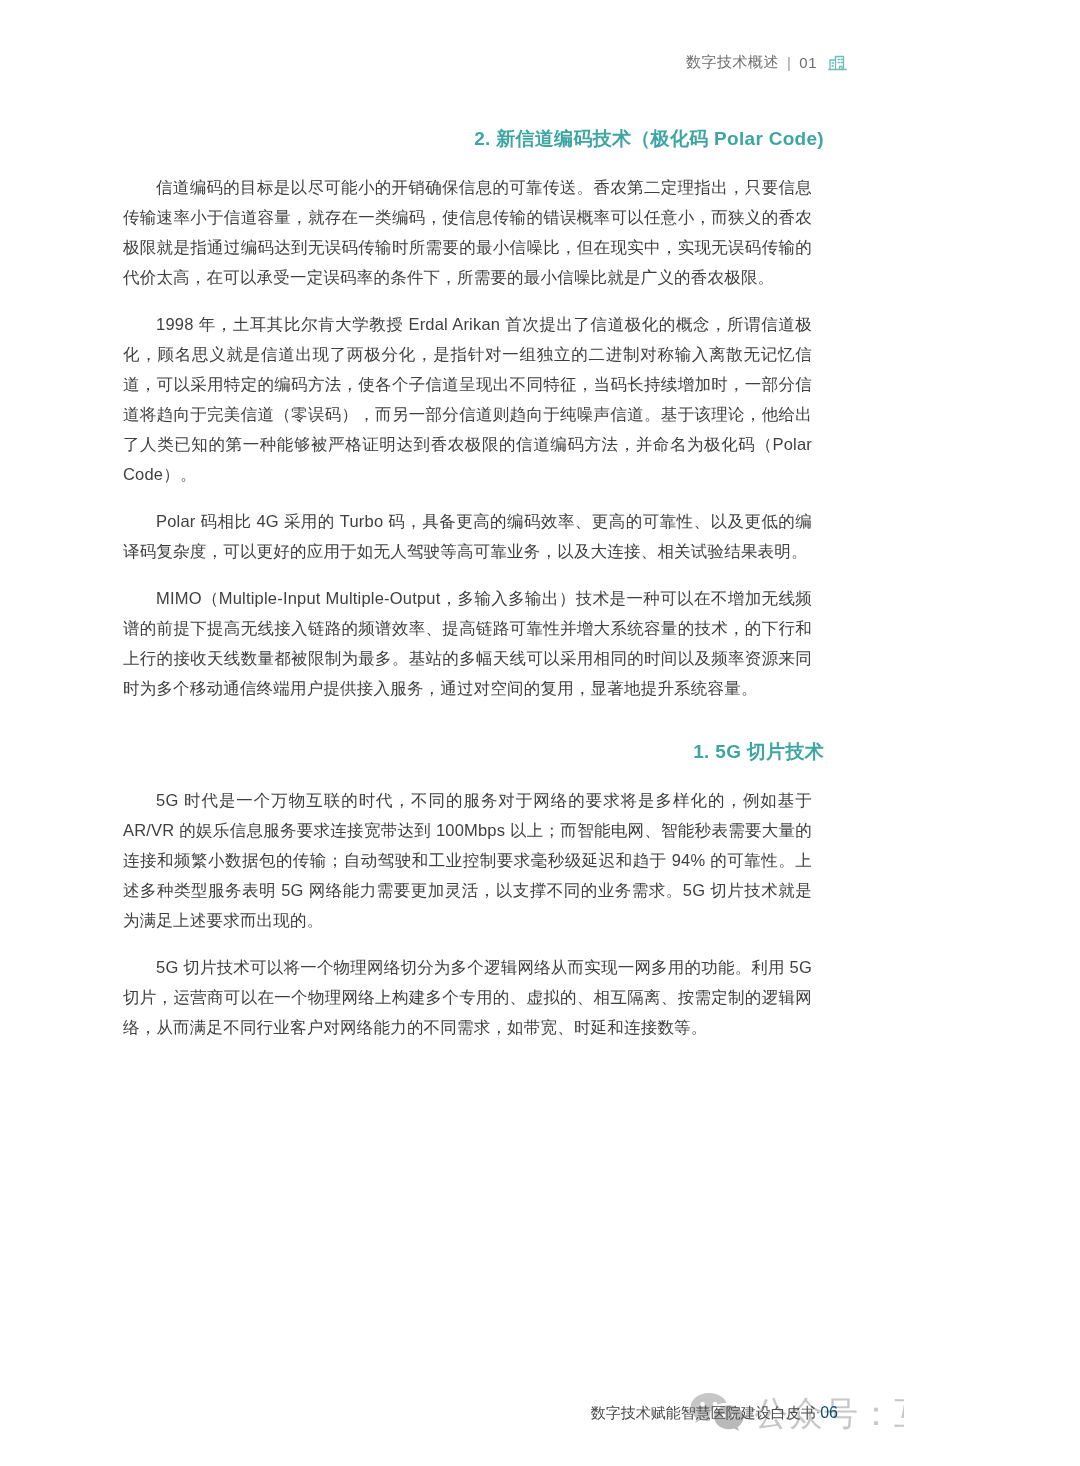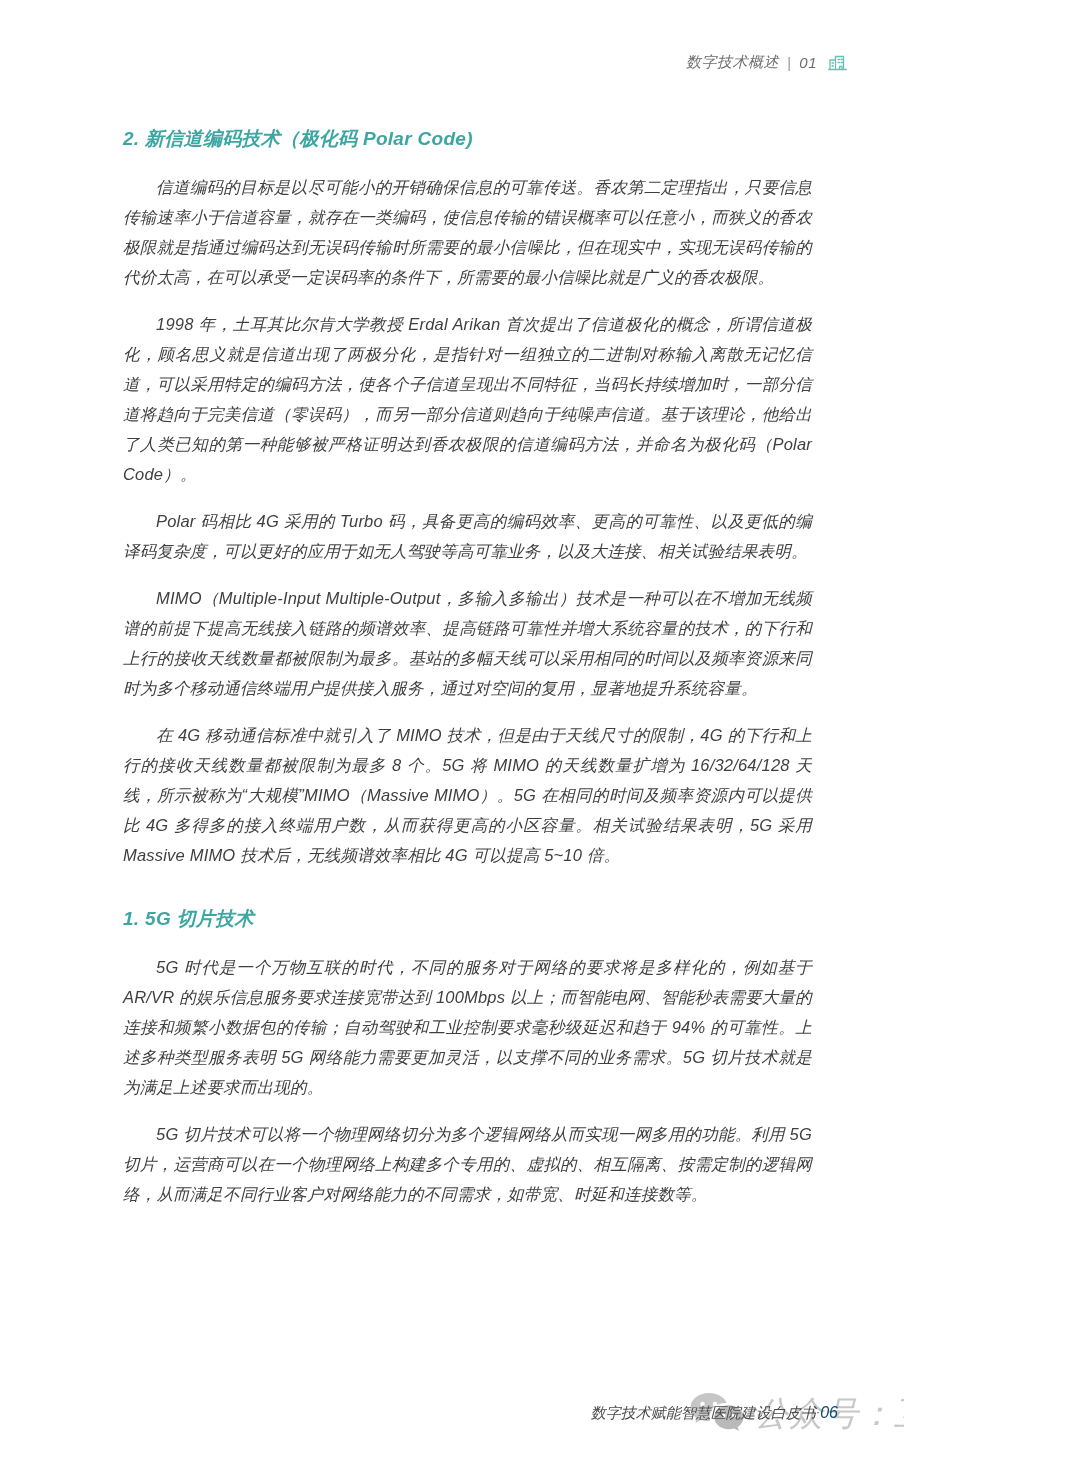--- a/index.html
+++ b/index.html
@@ -7,21 +7,20 @@
   body {
     font-family: "Liberation Sans", "DejaVu Sans", sans-serif;
     width: 1080px;
   }
   .page {
     position: relative;
     width: 904px;
     height: 1466px;
     background: #ffffff;
     overflow: hidden;
-    font-style: italic;
   }
 
   
   .page-header {
     position: absolute;
     top: 52px;
     right: 56px;
     display: flex;
     align-items: center;
     gap: 7px;
@@ -38,20 +37,21 @@
     left: 123px;
     right: 80px;
     top: 126px;
   }
   .section-heading {
     color: #3ea6a2;
     font-size: 19px;
     font-weight: bold;
     margin: 36px 0 20px 0;
     letter-spacing: 0.3px;
+    text-align: right;
   }
   .section:first-child .section-heading { margin-top: 0; }
   .para {
     font-size: 16.5px;
     line-height: 30px;
     color: #3f3f3f;
     text-align: justify;
     text-indent: 2em;
     margin: 0 12px 17px 0;
     letter-spacing: 0.2px;
@@ -123,21 +123,20 @@
 
     <div class="section">
       <h2 class="section-heading">2. 新信道编码技术（极化码 Polar Code)</h2>
       <p class="para">信道编码的目标是以尽可能小的开销确保信息的可靠传送。香农第二定理指出，只要信息传输速率小于信道容量，就存在一类编码，使信息传输的错误概率可以任意小，而狭义的香农极限就是指通过编码达到无误码传输时所需要的最小信噪比，但在现实中，实现无误码传输的代价太高，在可以承受一定误码率的条件下，所需要的最小信噪比就是广义的香农极限。</p>
       <p class="para">1998 年，土耳其比尔肯大学教授 Erdal Arikan 首次提出了信道极化的概念，所谓信道极化，顾名思义就是信道出现了两极分化，是指针对一组独立的二进制对称输入离散无记忆信道，可以采用特定的编码方法，使各个子信道呈现出不同特征，当码长持续增加时，一部分信道将趋向于完美信道（零误码），而另一部分信道则趋向于纯噪声信道。基于该理论，他给出了人类已知的第一种能够被严格证明达到香农极限的信道编码方法，并命名为极化码（Polar Code）。</p>
       <p class="para">Polar 码相比 4G 采用的 Turbo 码，具备更高的编码效率、更高的可靠性、以及更低的编译码复杂度，可以更好的应用于如无人驾驶等高可靠业务，以及大连接、相关试验结果表明。</p>
     </div>
 
     <div class="section">
       <p class="para">MIMO（Multiple-Input Multiple-Output，多输入多输出）技术是一种可以在不增加无线频谱的前提下提高无线接入链路的频谱效率、提高链路可靠性并增大系统容量的技术，的下行和上行的接收天线数量都被限制为最多。基站的多幅天线可以采用相同的时间以及频率资源来同时为多个移动通信终端用户提供接入服务，通过对空间的复用，显著地提升系统容量。</p>
-      <p class="para">在 4G 移动通信标准中就引入了 MIMO 技术，但是由于天线尺寸的限制，4G 的下行和上行的接收天线数量都被限制为最多 8 个。5G 将 MIMO 的天线数量扩增为 16/32/64/128 天线，所示被称为“大规模”MIMO（Massive MIMO）。5G 在相同的时间及频率资源内可以提供比 4G 多得多的接入终端用户数，从而获得更高的小区容量。相关试验结果表明，5G 采用 Massive MIMO 技术后，无线频谱效率相比 4G 可以提高 5~10 倍。</p>
     </div>
 
     <div class="section">
       <h2 class="section-heading">1. 5G 切片技术</h2>
       <p class="para">5G 时代是一个万物互联的时代，不同的服务对于网络的要求将是多样化的，例如基于 AR/VR 的娱乐信息服务要求连接宽带达到 100Mbps 以上；而智能电网、智能秒表需要大量的连接和频繁小数据包的传输；自动驾驶和工业控制要求毫秒级延迟和趋于 94% 的可靠性。上述多种类型服务表明 5G 网络能力需要更加灵活，以支撑不同的业务需求。5G 切片技术就是为满足上述要求而出现的。</p>
       <p class="para">5G 切片技术可以将一个物理网络切分为多个逻辑网络从而实现一网多用的功能。利用 5G 切片，运营商可以在一个物理网络上构建多个专用的、虚拟的、相互隔离、按需定制的逻辑网络，从而满足不同行业客户对网络能力的不同需求，如带宽、时延和连接数等。</p>
     </div>
 
   </div>
 

